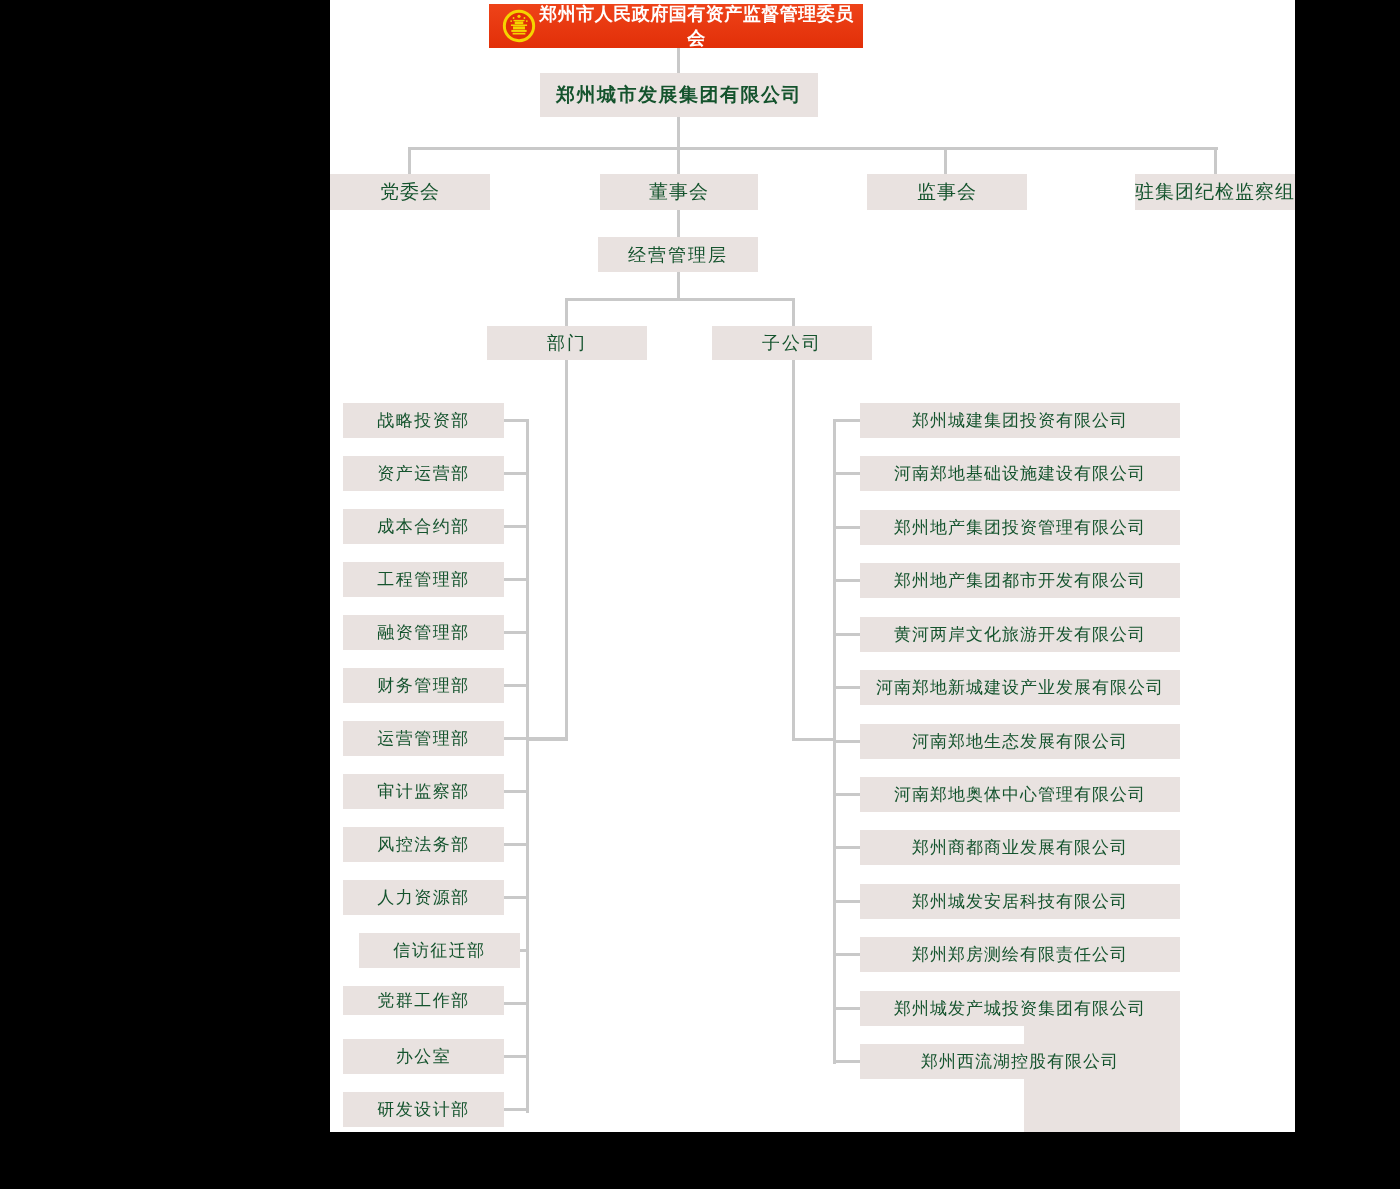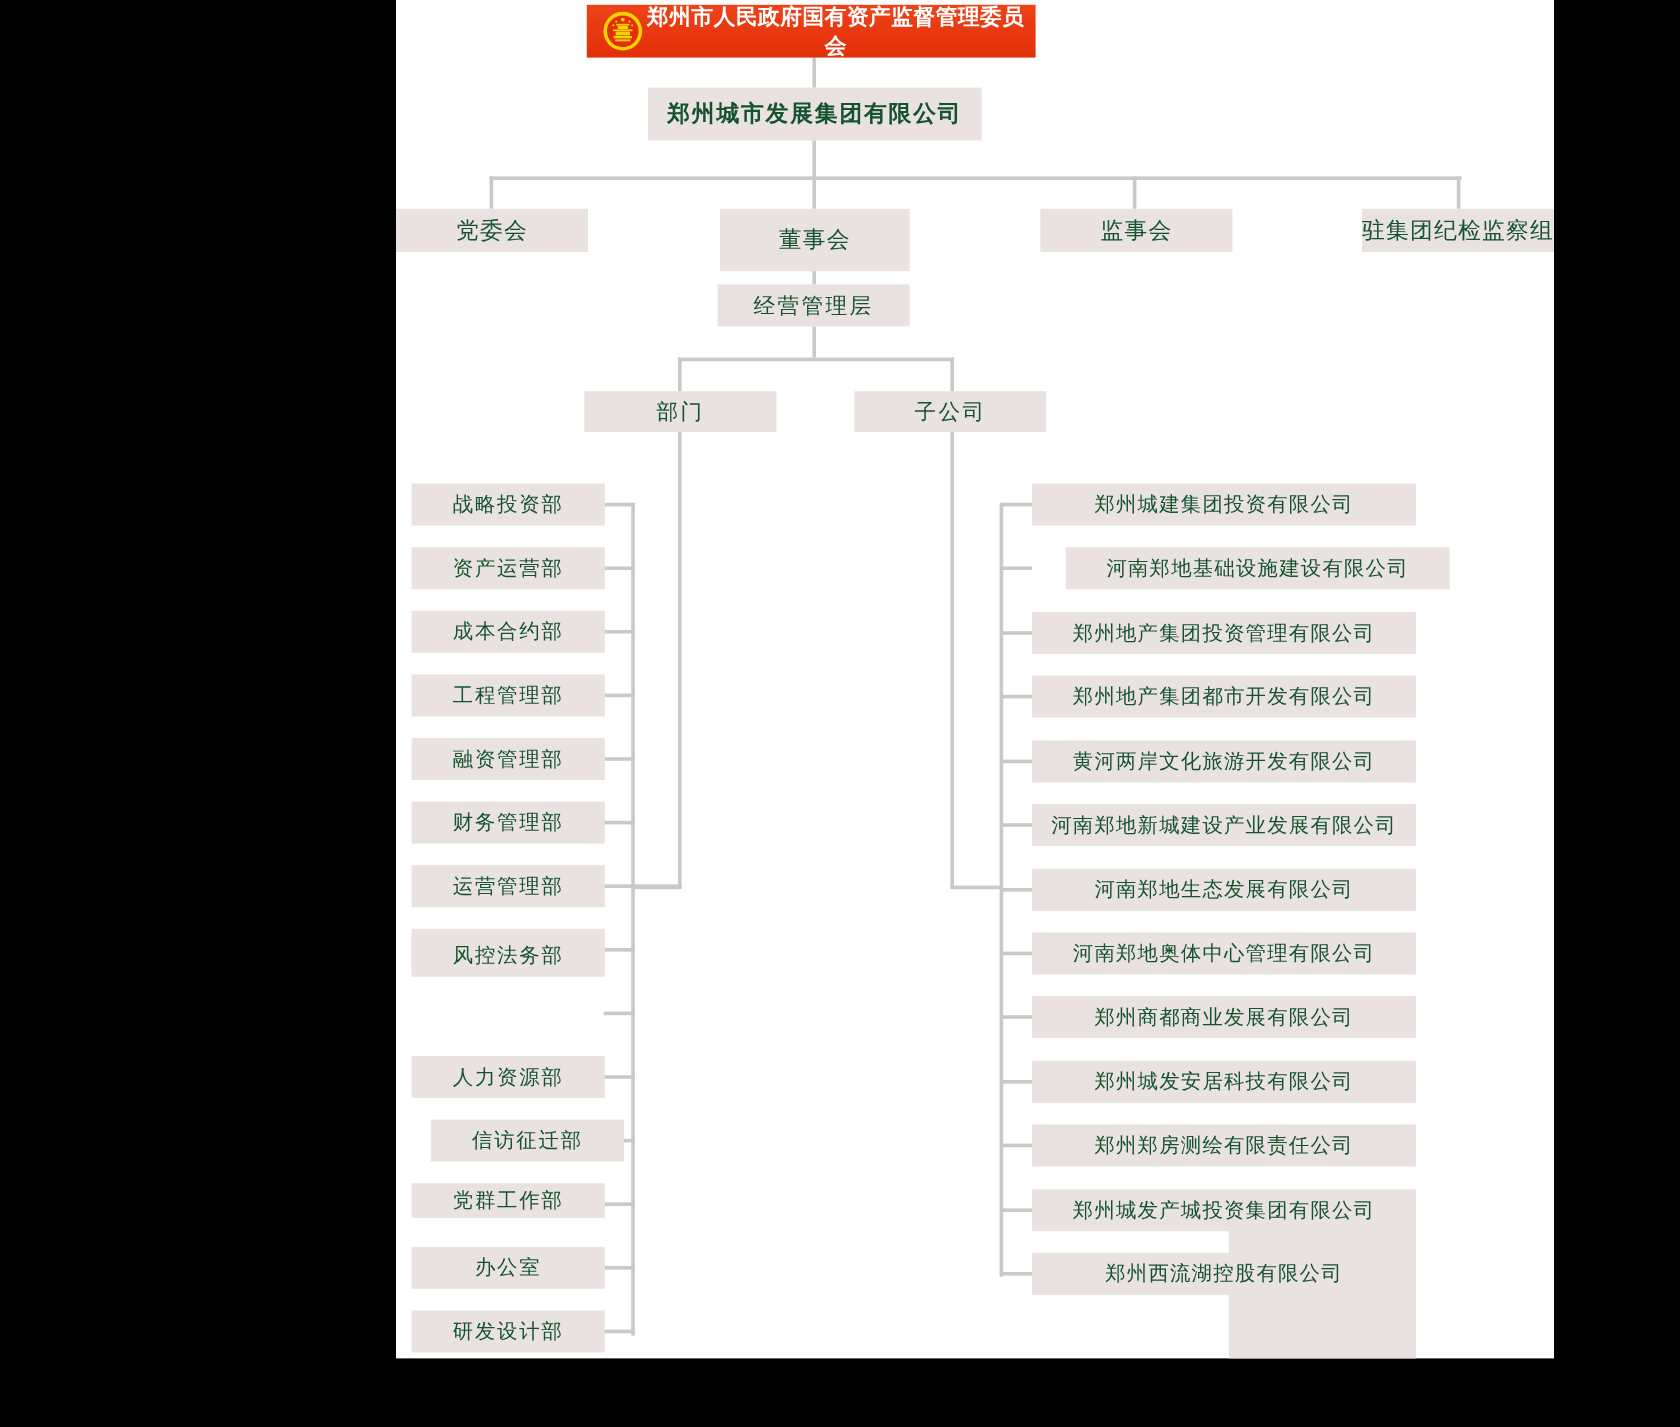--- a/index.html
+++ b/index.html
@@ -92,21 +92,21 @@
     <span class="root-title">郑州市人民政府国有资产监督管理委员会</span>
   </div>
 
   <div class="box group-box" style="left:540px;top:73px;width:278px;height:44px;">
     <span>郑州城市发展集团有限公司</span>
   </div>
 
   <div class="box gov-box" style="left:330px;top:174px;width:160px;height:36px;text-align:right;">
     <span>党委会</span>
   </div>
-  <div class="box gov-box" style="left:600px;top:174px;width:158px;height:52px;">
+  <div class="box gov-box" style="left:600px;top:174px;width:158px;height:36px;">
     <span>董事会</span>
   </div>
   <div class="box gov-box" style="left:867px;top:174px;width:160px;height:36px;">
     <span>监事会</span>
   </div>
   <div class="box gov-box" style="left:1135px;top:174px;width:160px;height:36px;">
     <span>驻集团纪检监察组</span>
   </div>
 
   <div class="box mgmt-box" style="left:598px;top:237px;width:160px;height:35px;">
@@ -132,37 +132,37 @@
       <div class="box dept-box" style="left: 343px; top: 562px; width: 161px; height: 35px;">工程管理部</div>
       <div class="line" style="left: 503px; top: 578px; width: 26px; height: 3px;"></div>
       <div class="box dept-box" style="left: 343px; top: 615px; width: 161px; height: 35px;">融资管理部</div>
       <div class="line" style="left: 503px; top: 631px; width: 26px; height: 3px;"></div>
       <div class="box dept-box" style="left: 343px; top: 668px; width: 161px; height: 35px;">财务管理部</div>
       <div class="line" style="left: 503px; top: 684px; width: 26px; height: 3px;"></div>
       <div class="box dept-box" style="left: 343px; top: 721px; width: 161px; height: 35px;">运营管理部</div>
       <div class="line" style="left: 503px; top: 737px; width: 65px; height: 3px;"></div>
       <div class="box dept-box" style="left: 343px; top: 774px; width: 161px; height: 35px;">审计监察部</div>
       <div class="line" style="left: 503px; top: 790px; width: 26px; height: 3px;"></div>
-      <div class="box dept-box" style="left: 343px; top: 779px; width: 161px; height: 35px;">风控法务部</div>
+      <div class="box dept-box" style="left: 343px; top: 827px; width: 161px; height: 35px;">风控法务部</div>
       <div class="line" style="left: 503px; top: 843px; width: 26px; height: 3px;"></div>
       <div class="box dept-box" style="left: 343px; top: 880px; width: 161px; height: 35px;">人力资源部</div>
       <div class="line" style="left: 503px; top: 896px; width: 26px; height: 3px;"></div>
       <div class="box dept-box" style="left: 343px; top: 933px; width: 161px; height: 35px; margin-left: 16px;">信访征迁部</div>
       <div class="line" style="left: 503px; top: 949px; width: 26px; height: 3px;"></div>
       <div class="box dept-box" style="left: 343px; top: 986px; width: 161px; height: 29px;">党群工作部</div>
       <div class="line" style="left: 503px; top: 1002px; width: 26px; height: 3px;"></div>
       <div class="box dept-box" style="left: 343px; top: 1039px; width: 161px; height: 35px;">办公室</div>
       <div class="line" style="left: 503px; top: 1055px; width: 26px; height: 3px;"></div>
       <div class="box dept-box" style="left: 343px; top: 1092px; width: 161px; height: 35px;">研发设计部</div>
       <div class="line" style="left: 503px; top: 1108px; width: 26px; height: 3px;"></div>
     </div>
   <div id="sub-col">
       <div class="box sub-box" style="left: 860px; top: 403px; width: 320px; height: 35px;">郑州城建集团投资有限公司</div>
       <div class="line" style="left: 834px; top: 419px; width: 26px; height: 3px;"></div>
-      <div class="box sub-box" style="left: 860px; top: 456px; width: 320px; height: 35px; margin-left: 28px;">河南郑地基础设施建设有限公司</div>
+      <div class="box sub-box" style="left: 860px; top: 456px; width: 320px; height: 35px;">河南郑地基础设施建设有限公司</div>
       <div class="line" style="left: 834px; top: 472px; width: 26px; height: 3px;"></div>
       <div class="box sub-box" style="left: 860px; top: 510px; width: 320px; height: 35px;">郑州地产集团投资管理有限公司</div>
       <div class="line" style="left: 834px; top: 526px; width: 26px; height: 3px;"></div>
       <div class="box sub-box" style="left: 860px; top: 563px; width: 320px; height: 35px;">郑州地产集团都市开发有限公司</div>
       <div class="line" style="left: 834px; top: 579px; width: 26px; height: 3px;"></div>
       <div class="box sub-box" style="left: 860px; top: 617px; width: 320px; height: 35px; font-family: Liberation Serif, serif;">黄河两岸文化旅游开发有限公司</div>
       <div class="line" style="left: 834px; top: 633px; width: 26px; height: 3px;"></div>
       <div class="box sub-box" style="left: 860px; top: 670px; width: 320px; height: 35px;">河南郑地新城建设产业发展有限公司</div>
       <div class="line" style="left: 834px; top: 686px; width: 26px; height: 3px;"></div>
       <div class="box sub-box" style="left: 860px; top: 724px; width: 320px; height: 35px;">河南郑地生态发展有限公司</div>

